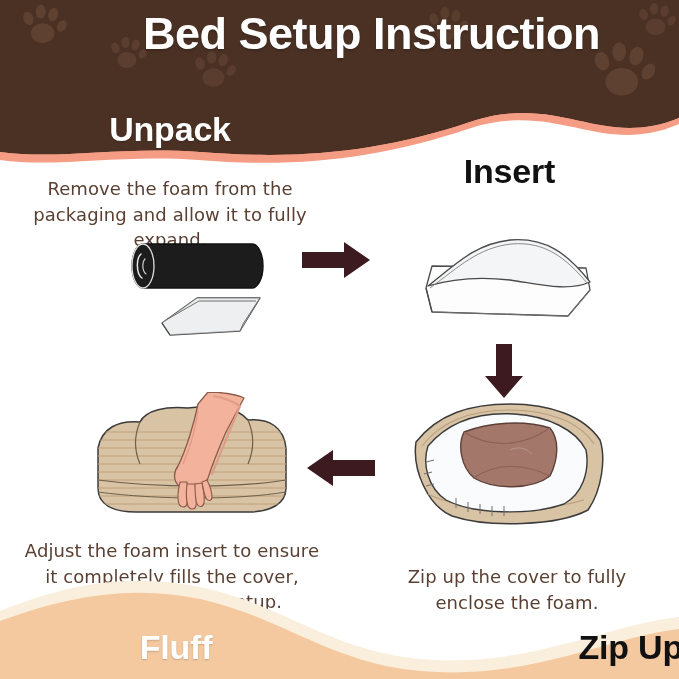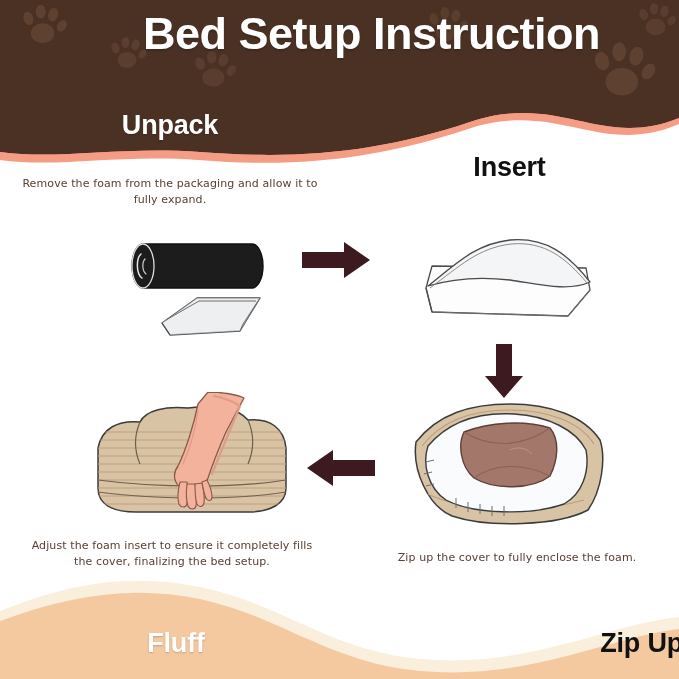--- a/index.html
+++ b/index.html
@@ -51,21 +51,21 @@
     line-height: 1.05;
     z-index: 5;
     text-shadow: 0 2px 2px rgba(0,0,0,0.18);
     white-space: nowrap;
     padding-left: 24px;
   }
 
   
   .step-label {
     position: absolute;
-    font-size: 27px;
+    font-size: 34px;
     font-weight: bold;
     letter-spacing: -0.2px;
     z-index: 6;
     white-space: nowrap;
   }
   .step-label.on-dark {
     color: #ffffff;
     text-shadow: 0 1px 2px rgba(0,0,0,0.20);
   }
   .step-label.on-light {
@@ -74,29 +74,29 @@
   #label-unpack { left: 0;   top: 110px; width: 340px; text-align: center; }
   #label-insert { left: 340px; top: 110px; width: 339px; text-align: center; margin-top: 42px; }
   #label-fluff  { left: 0;   top: 628px; width: 340px; text-align: center; margin-left: 6px; }
   #label-zipup  { left: 344px; top: 628px; width: 339px; text-align: right; }
 
   
   .caption {
     position: absolute;
     color: #5a4032;
     font-family: "DejaVu Sans", sans-serif;
-    font-size: 11px;
+    font-size: 18px;
     line-height: 1.42;
     text-align: center;
     letter-spacing: 0.1px;
   }
   #caption-unpack { left: 14px;  top: 176px; width: 312px; }
   #caption-insert { left: 352px; top: 176px; width: 315px; }
   #caption-fluff  { left: 22px;  top: 538px; width: 300px; }
-  #caption-zipup  { left: 372px; top: 550px; width: 290px; }
+  #caption-zipup  { left: 372px; top: 564px; width: 290px; }
 
   
   .illus {
     position: absolute;
   }
   #illus-unpack { left: 100px; top: 228px; }
   #illus-insert { left: 418px; top: 232px; }
   #illus-zipup  { left: 398px; top: 398px; }
   #illus-fluff  { left: 88px;  top: 392px; }
 

